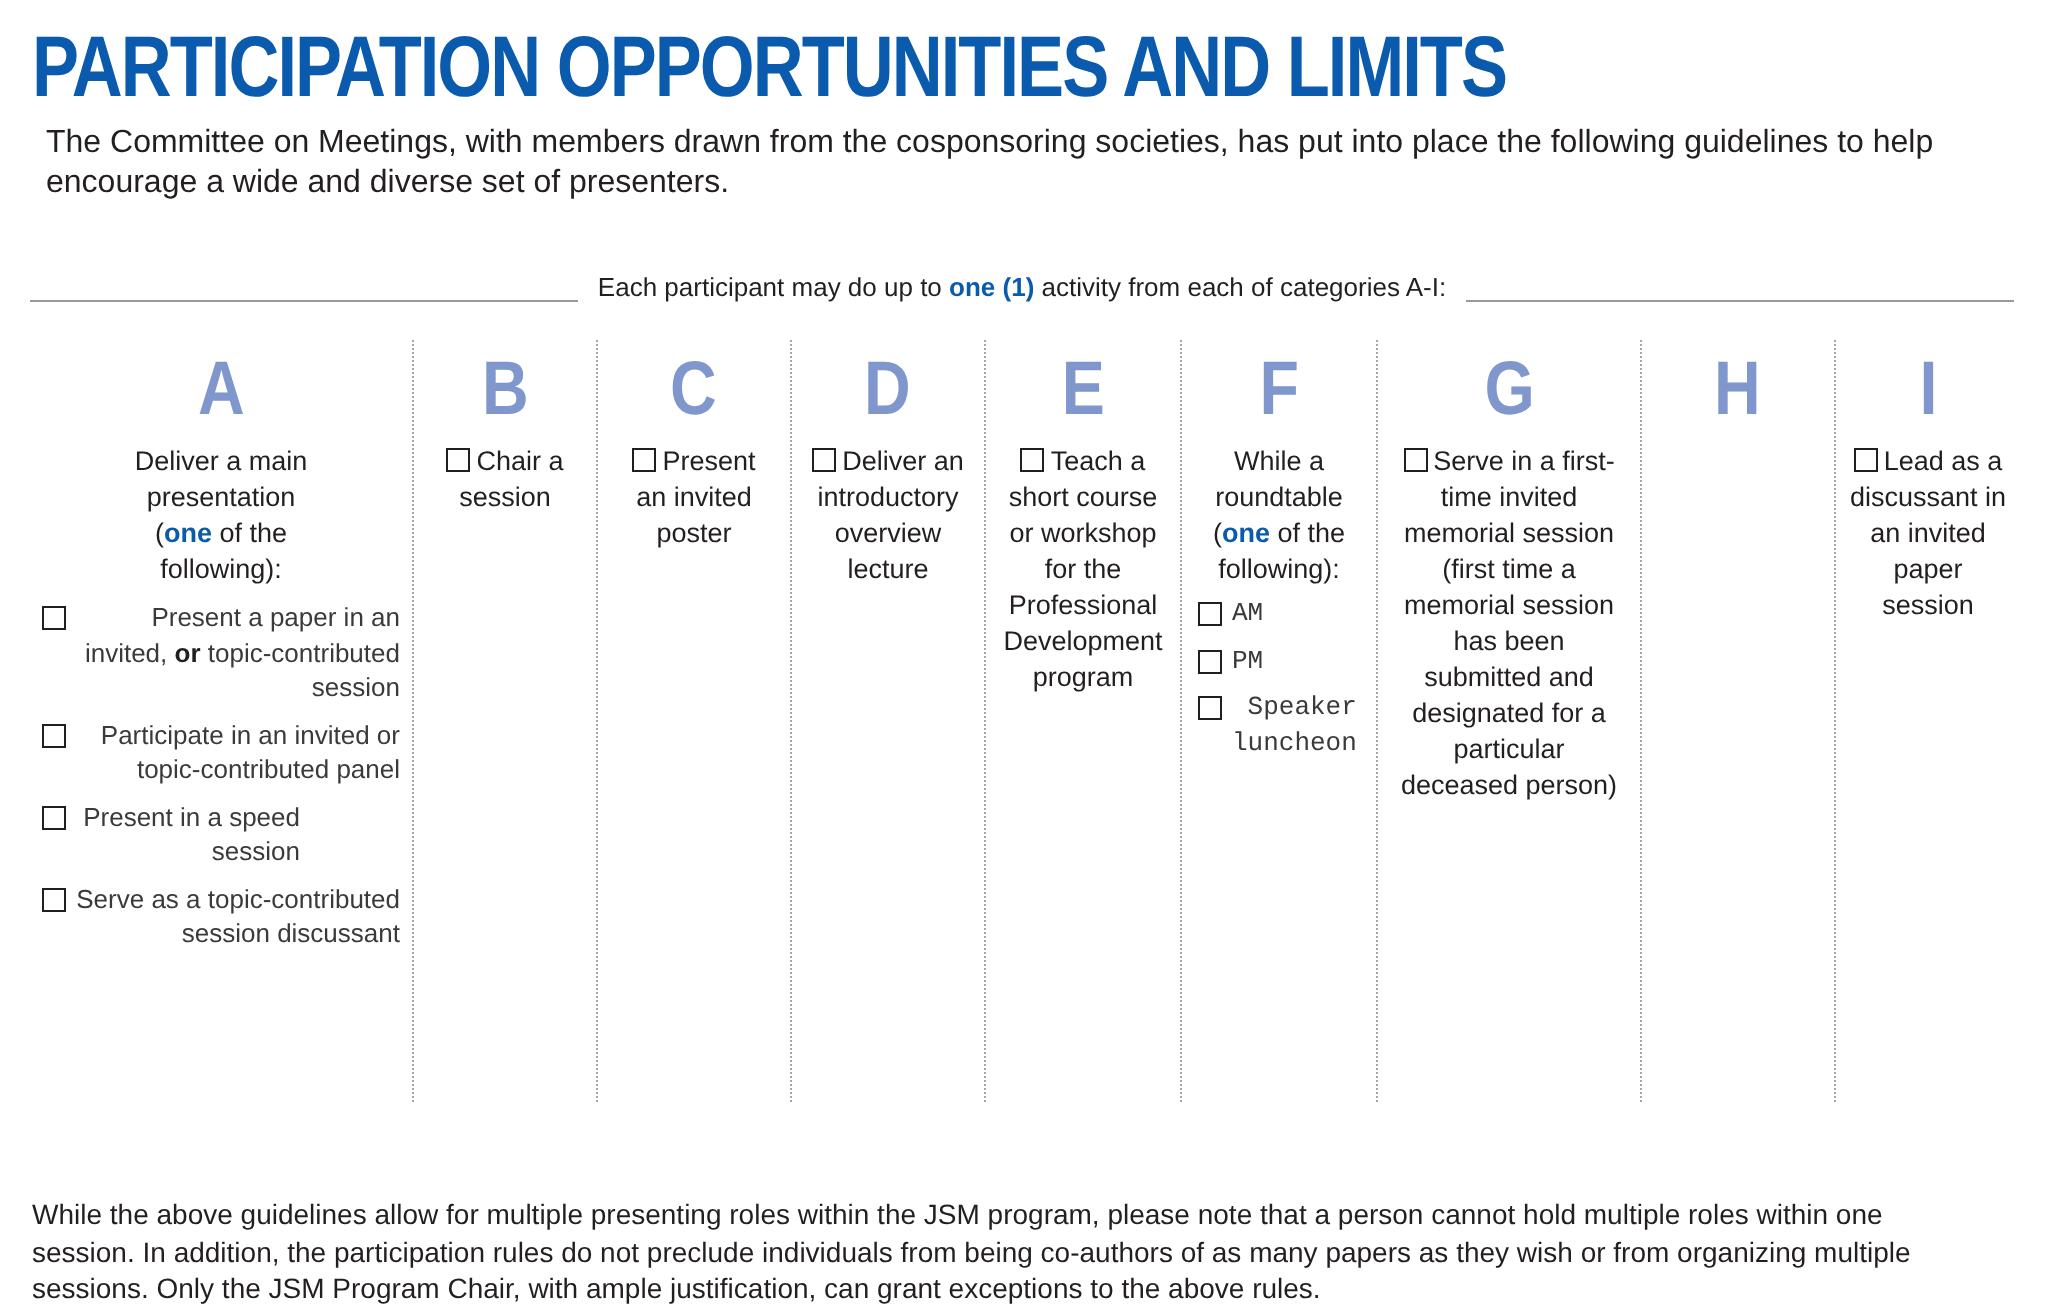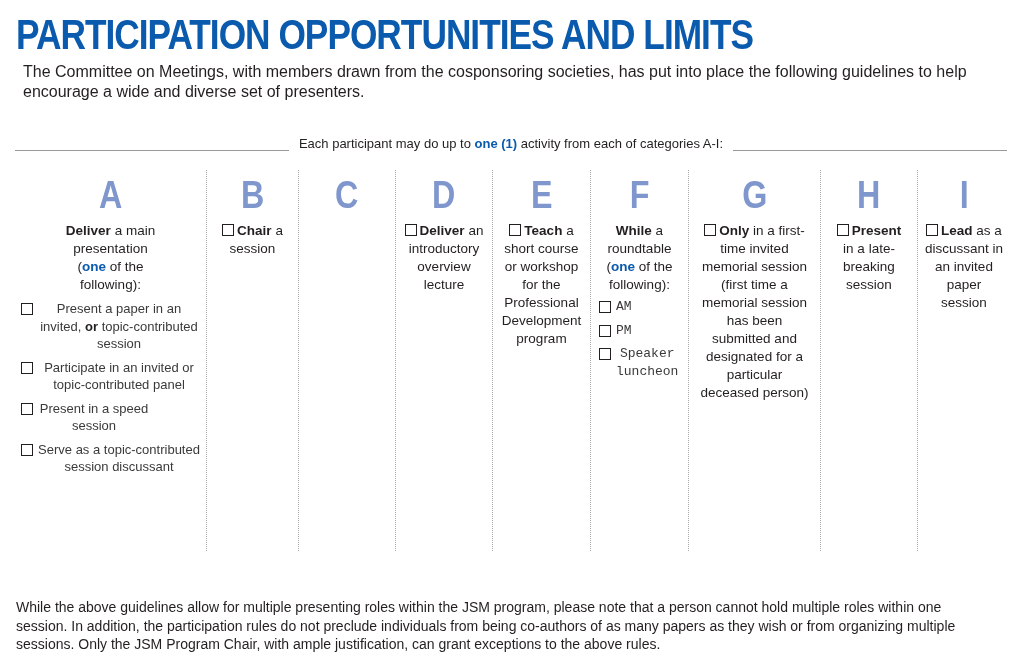--- a/index.html
+++ b/index.html
@@ -37,26 +37,26 @@
       position: relative; box-sizing: border-box; height: 100%;
       text-align: center; padding: 0 4px;
     }
     .col + .col { border-left: 1px dotted #a8a8a8; }
     .letter {
       font-weight: bold; font-size: 38px; color: #7f97cc; line-height: 42px;
       margin-top: 4px; margin-bottom: 6px;
       display: inline-block; transform: scaleX(0.85);
     }
     .desc { font-size: 13.5px; line-height: 18px; color: #231f20; }
-    .desc b { font-weight: bold; text-align: center; }
+    .desc b { font-weight: normal; text-align: center; }
     .cb {
       display: inline-block; width: 12px; height: 12px; border: 1.5px solid #231f20;
       box-sizing: border-box; vertical-align: -1px; margin-right: 3px; background: #fff;
     }
-    .opts { text-align: center; margin-top: 6px; }
+    .opts { text-align: right; margin-top: 6px; }
     .opt { display: flex; align-items: flex-start; margin-bottom: 6px; font-size: 13px; line-height: 17.5px; color: #3a3a3a; }
     .opt .cb { flex: 0 0 auto; margin-top: 3px; margin-right: 5px; }
     .footer {
       position: absolute; left: 16px; top: 598px; width: 960px;
       font-size: 14px; line-height: 18.5px; color: #231f20;
     }
   </style>
 </head>
 <body>
 
@@ -97,20 +97,21 @@
     </div>
   </div>
 
   <div class="col" style="width:92px;">
     <div class="letter">B</div>
     <div class="desc"><span class="cb"></span><b>Chair</b><span> a session</span></div>
   </div>
 
   <div class="col" style="width:97px;">
     <div class="letter">C</div>
+    <div class="desc" style="padding:0 6px;"><span class="cb"></span><b>Present</b><span> an invited poster</span></div>
   </div>
 
   <div class="col" style="width:97px;">
     <div class="letter">D</div>
     <div class="desc"><span class="cb"></span><b>Deliver</b><span> an introductory overview lecture</span></div>
   </div>
 
   <div class="col" style="width:98px;">
     <div class="letter">E</div>
     <div class="desc"><span class="cb"></span><b>Teach</b><span> a short course or workshop for the Professional Development program</span></div>
@@ -133,26 +134,25 @@
         </div>
       <div class="opt">
           <span class="cb"></span>
           <span style="padding-right:10px;">Speaker luncheon</span>
         </div>
     </div>
   </div>
 
   <div class="col" style="width:132px;">
     <div class="letter">G</div>
-    <div class="desc" style="padding:0 4px;"><span class="cb"></span><b>Only</b><span> in a first-time invited memorial session (first time a memorial session has been submitted and designated for a particular deceased person)</span></div>
+    <div class="desc" style="padding:0 4px;"><span class="cb"></span><b>Serve</b><span> in a first-time invited memorial session (first time a memorial session has been submitted and designated for a particular deceased person)</span></div>
   </div>
 
   <div class="col" style="width:97px;">
     <div class="letter">H</div>
-    <div class="desc" style="padding:0 10px;"><span class="cb"></span><b>Present</b><span> in a late-breaking session</span></div>
   </div>
 
   <div class="col" style="width:93px;">
     <div class="letter">I</div>
     <div class="desc"><span class="cb"></span><b>Lead</b><span> as a discussant in an invited paper session</span></div>
   </div>
 </div>
 
 <div class="footer">While the above guidelines allow for multiple presenting roles within the JSM program, please note that a person cannot hold multiple roles within one session. In addition, the participation rules do not preclude individuals from being co-authors of as many papers as they wish or from organizing multiple sessions. Only the JSM Program Chair, with ample justification, can grant exceptions to the above rules.</div>
 

